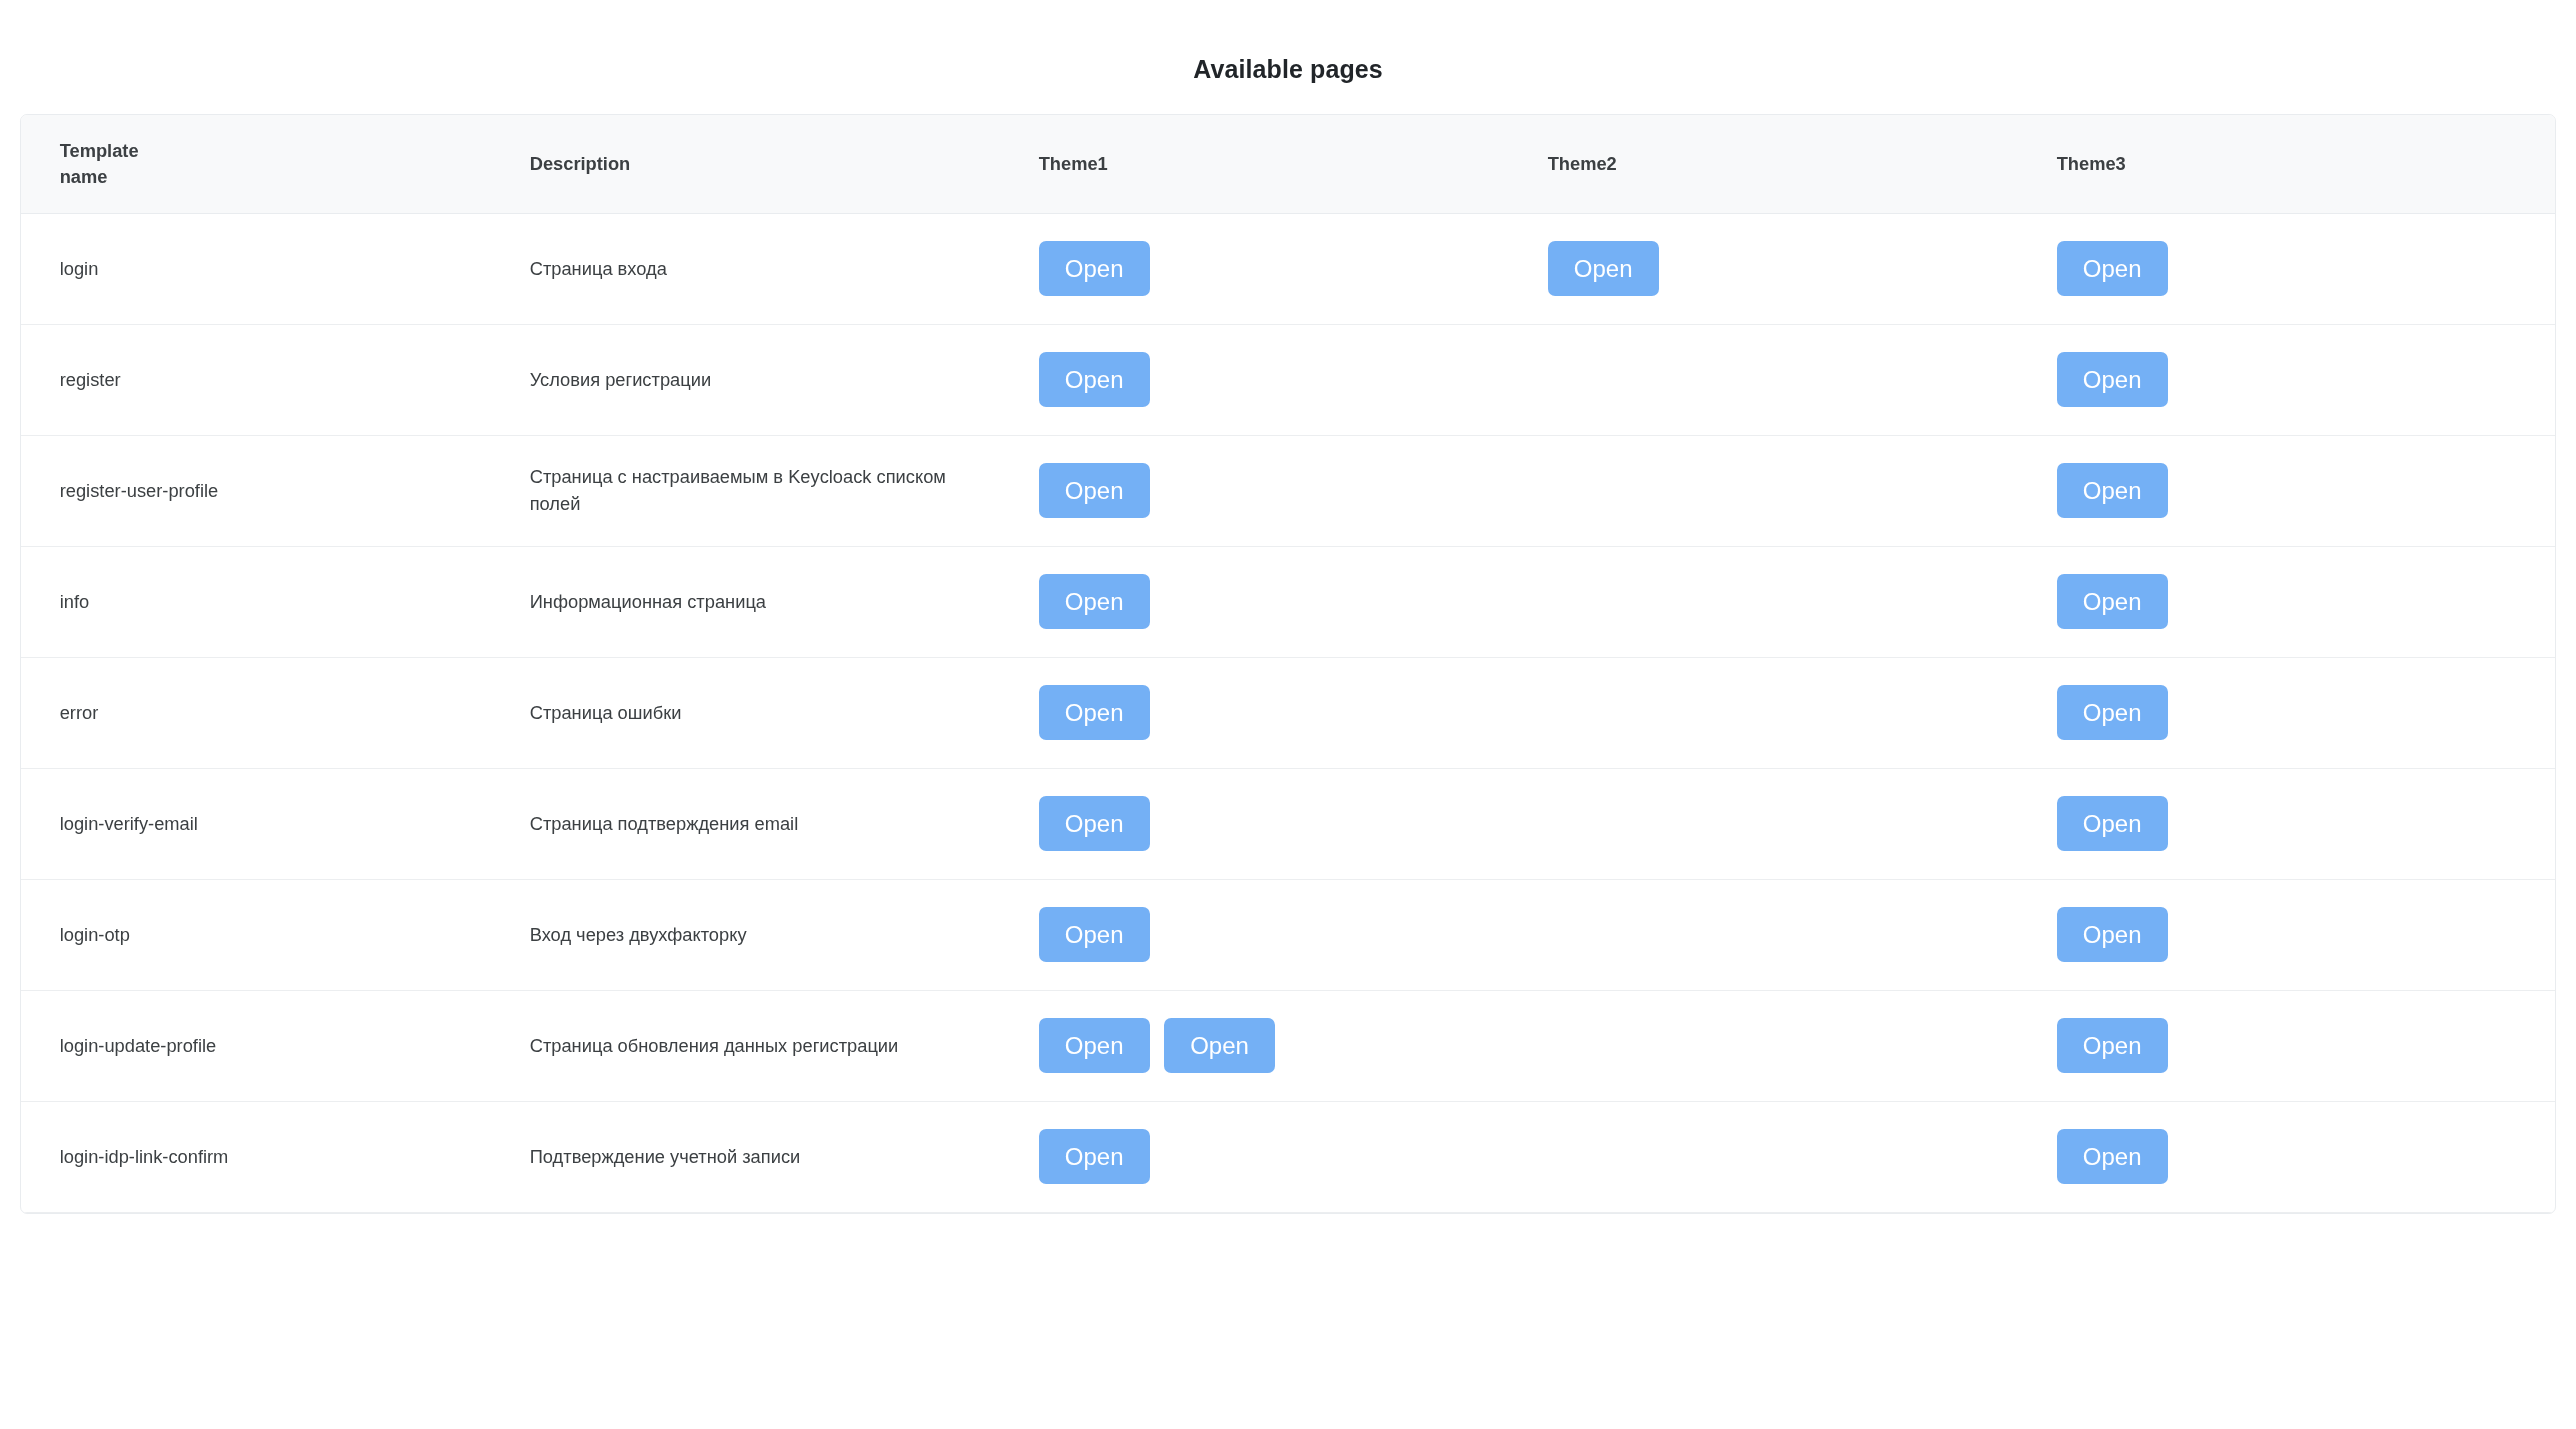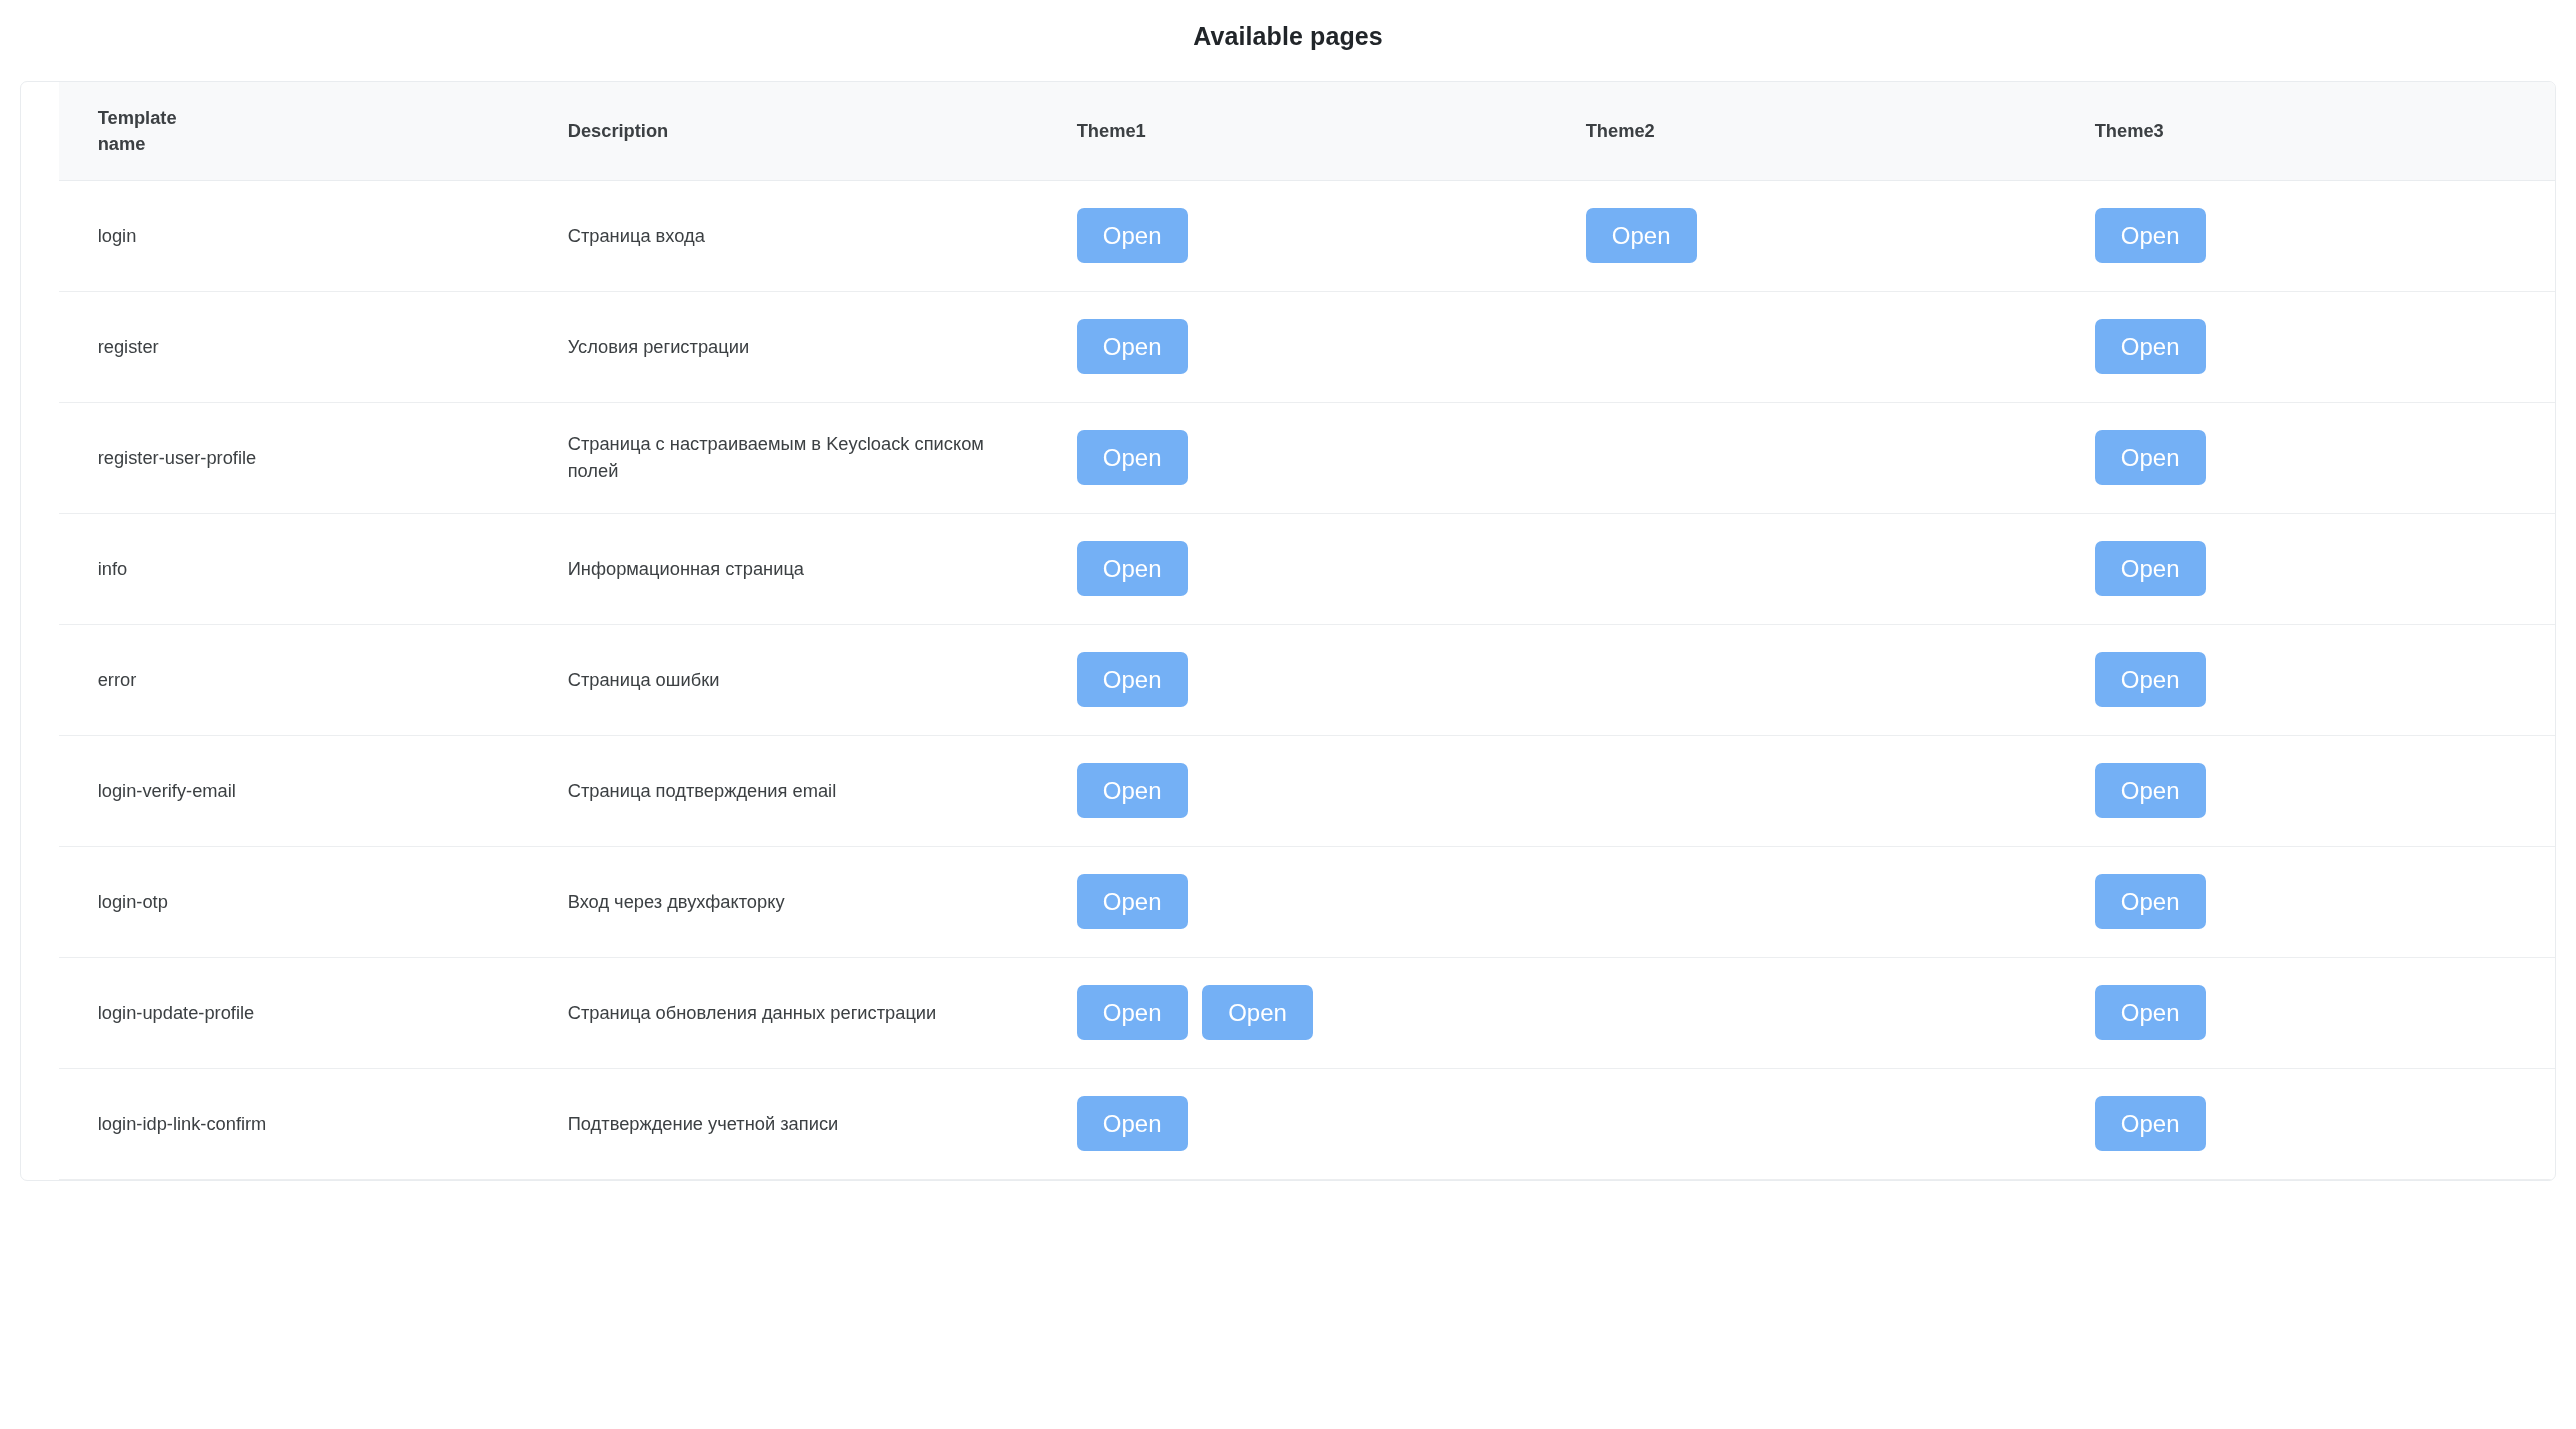--- a/index.html
+++ b/index.html
@@ -19,33 +19,32 @@
     position: relative;
     background: #ffffff;
   }
 
   .page-title {
     text-align: center;
     font-size: 25px;
     font-weight: bold;
     color: #212529;
     letter-spacing: 0.1px;
-    padding-top: 24px;
+    padding-top: 57px;
     margin: 0;
     line-height: 1;
   }
 
   .table-wrap {
     margin: 0 19.7px;
     margin-top: 32px;
     border: 0.9px solid #e9ecef;
     border-radius: 7.1px;
     overflow: hidden;
     background: #ffffff;
-    padding-left: 38px;
   }
 
   table.pages-table {
     width: 100%;
     border-collapse: collapse;
     table-layout: fixed;
   }
 
   table.pages-table thead tr {
     background: #f8f9fa;

